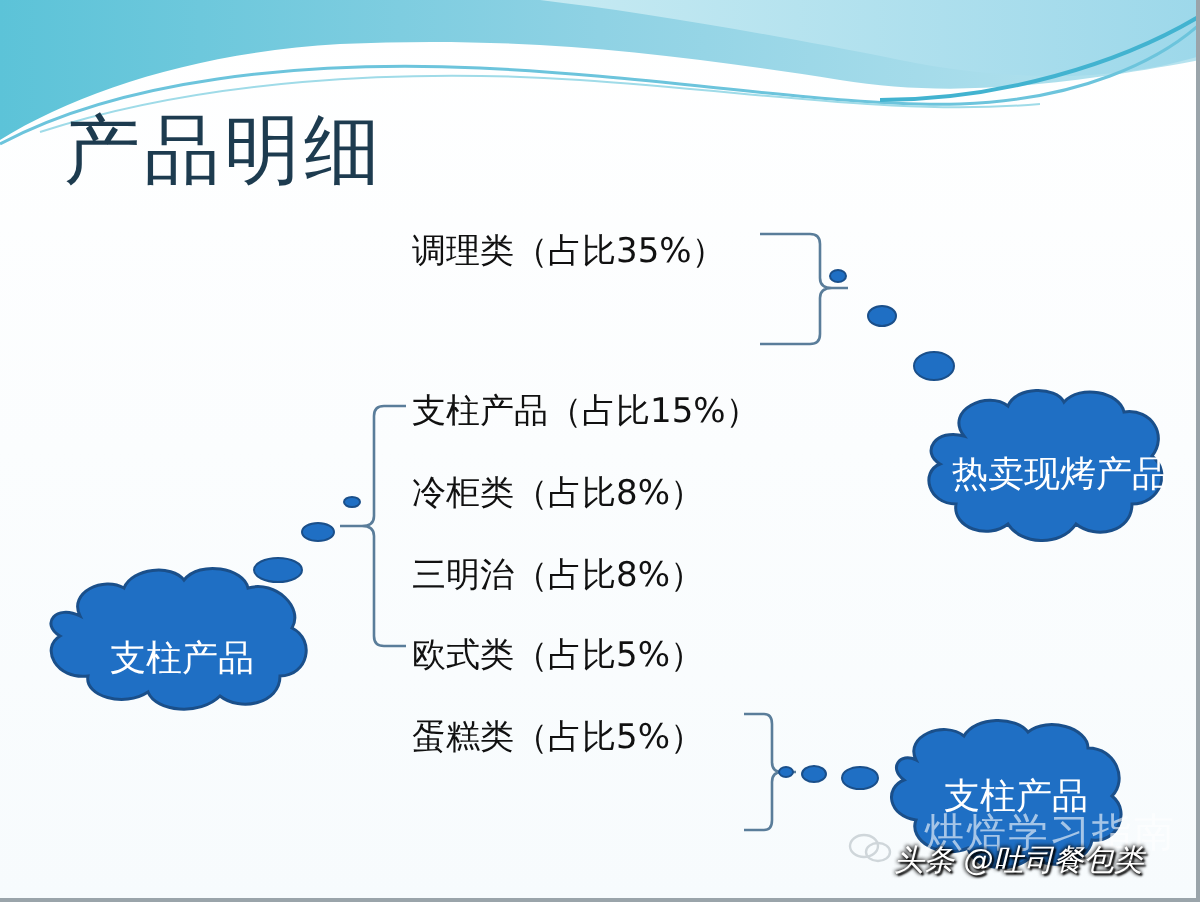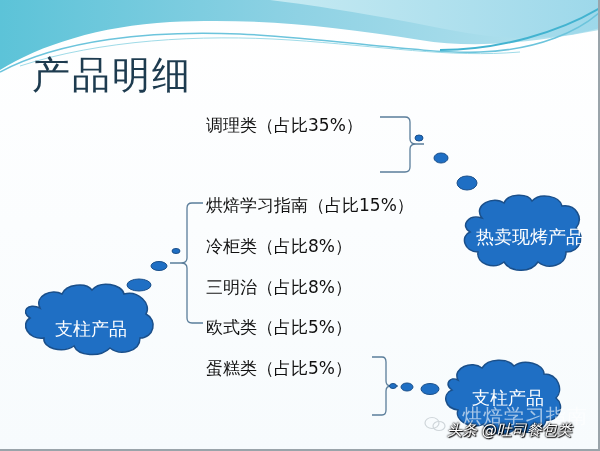--- a/index.html
+++ b/index.html
@@ -61,21 +61,21 @@
 
     <path d="M372,357 L382,357 Q386,357 386,362 L386,381 Q386,386 391,386 L398,386 M391,386 Q386,386 386,391 L386,410 Q386,415 382,415 L372,415" stroke="#5a7d9a" stroke-width="1.3" fill="none"></path>
     <ellipse cx="393" cy="386" rx="3.5" ry="2.5" fill="#1f6fc4" stroke="#1a4f8a"></ellipse>
     <ellipse cx="407" cy="387" rx="6" ry="4" fill="#1f6fc4" stroke="#1a4f8a"></ellipse>
     <ellipse cx="430" cy="389" rx="9" ry="5.5" fill="#1f6fc4" stroke="#1a4f8a"></ellipse>
 
     <path d="M458,380 C452,368 472,360 482,368 C488,358 508,358 514,366 C524,358 544,364 544,374 C558,374 564,390 556,398 C566,406 558,422 546,420 C544,432 524,436 516,428 C506,438 486,434 484,424 C470,430 454,420 458,410 C444,408 442,394 452,390 C444,384 450,376 458,380 Z" fill="#1f6fc4" stroke="#1a4f8a" stroke-width="1.5"></path>
   </svg>
 
   <div class="item" style="top:114px">调理类（占比35%）</div>
-  <div class="item" style="top:194px">烘焙学习指南（占比15%）</div>
+  <div class="item" style="top:194px">支柱产品（占比15%）</div>
   <div class="item" style="top:235px">冷柜类（占比8%）</div>
   <div class="item" style="top:276px">三明治（占比8%）</div>
   <div class="item" style="top:316px">欧式类（占比5%）</div>
   <div class="item" style="top:357px">蛋糕类（占比5%）</div>
 
   <div class="cloud-label" style="left:476px; top:225px;">热卖现烤产品</div>
   <div class="cloud-label" style="left:55px; top:317px;">支柱产品</div>
   <div class="cloud-label" style="left:472px; top:386px;">支柱产品</div>
 
   <div class="wm-faint">烘焙学习指南</div>

